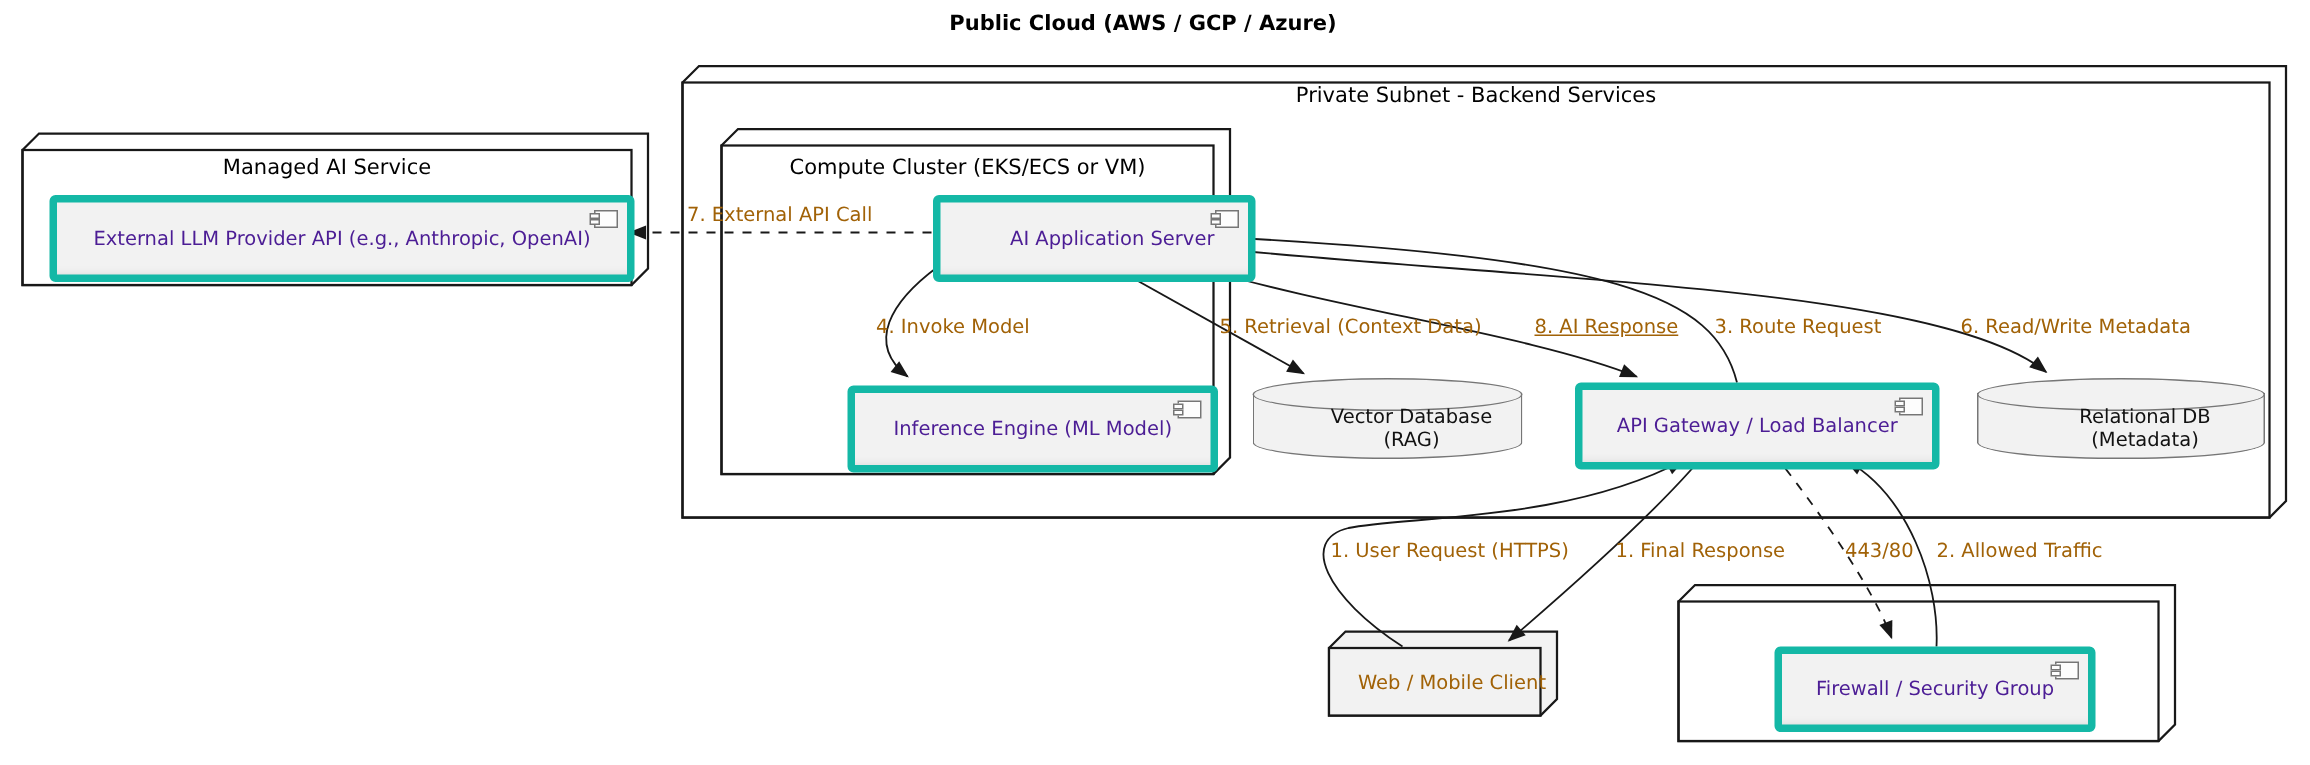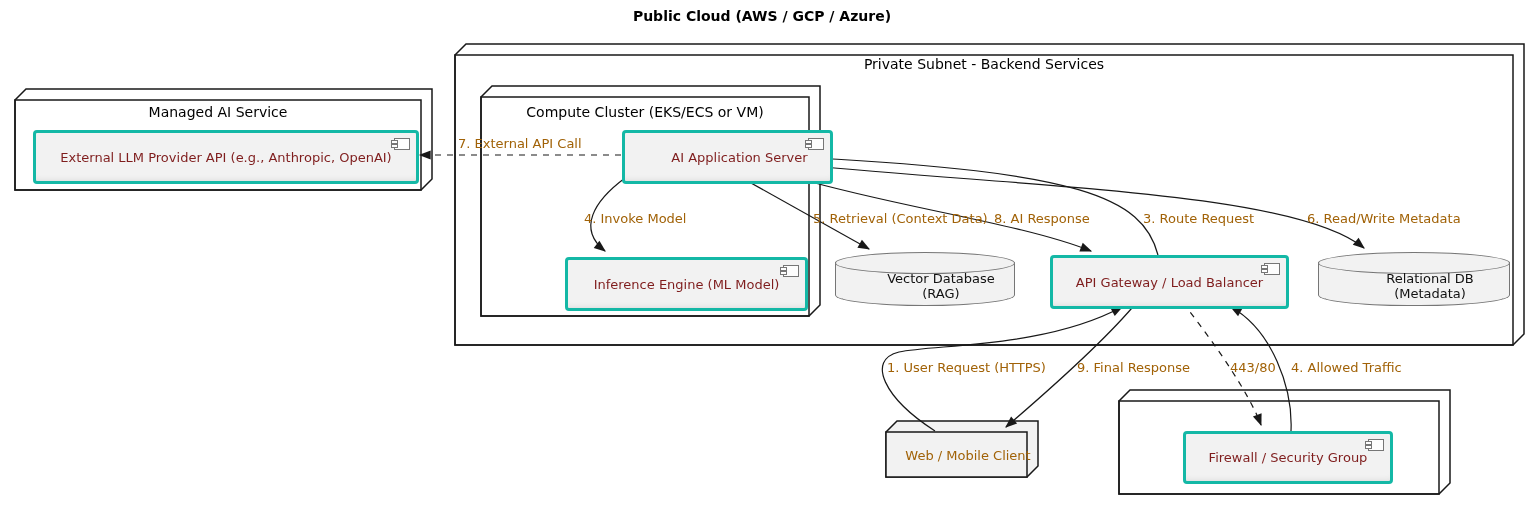--- a/index.html
+++ b/index.html
@@ -3,22 +3,22 @@
 <meta charset="utf-8">
 <style>
   html,body{margin:0;padding:0;background:#ffffff;}
   body{width:1540px;height:510px;position:relative;overflow:hidden;
        font-family:"DejaVu Sans","Liberation Sans",sans-serif;color:#121212;}
   #canvas{position:absolute;inset:0;width:1540px;height:510px;}
   svg.lines{position:absolute;left:0;top:0;z-index:1;}
   .lbl{position:absolute;z-index:3;white-space:nowrap;font-size:13px;color:#a16207;}
   .node-title{position:absolute;z-index:3;text-align:center;font-weight:normal;font-size:14px;color:#000;}
   .diagram-title{position:absolute;z-index:3;text-align:center;font-weight:bold;font-size:14px;color:#000;}
-  .comp{position:absolute;z-index:2;background:#f2f2f2;border:3px solid #14b8a6;border-radius:4px;
-        display:flex;align-items:center;justify-content:center;font-size:13px;color:#7f1d1d;
+  .comp{position:absolute;z-index:2;background:#f2f2f2;border:5px solid #14b8a6;border-radius:4px;
+        display:flex;align-items:center;justify-content:center;font-size:13px;color:#4c1d95;
         box-shadow:inset 0 -6px 8px -8px rgba(0,0,0,.18);}
   .comp-icon{position:absolute;top:5px;right:6px;width:14px;height:10px;border:1px solid #767676;background:#fdfdfd;}
   .comp-icon::before,.comp-icon::after{content:"";position:absolute;left:-4px;width:5px;height:2px;
         border:1px solid #767676;background:#fdfdfd;}
   .comp-icon::before{top:1px;}
   .comp-icon::after{top:5px;}
   .cylinder{position:absolute;z-index:2;}
   .cyl-top{position:absolute;left:0;right:0;top:0;height:20px;border:1px solid #767676;border-radius:50%;
         background:#f2f2f2;z-index:2;}
   .cyl-body{position:absolute;left:0;right:0;top:10px;bottom:0;background:#f2f2f2;border:1px solid #767676;
@@ -103,23 +103,23 @@
   </div>
   <div class="cylinder" style="left:1318px;top:252px;width:192px;height:54px;">
     <div class="cyl-top"></div>
     <div class="cyl-body"></div>
     <div class="cyl-label">Relational DB (Metadata)</div>
   </div>
 
   <div class="lbl" style="left:886px;top:448px;width:164px;text-align:center;">Web / Mobile Client</div>
 
   <div class="lbl" style="left:887px;top:360px;">1. User Request (HTTPS)</div>
-  <div class="lbl" style="left:1291px;top:360px;">4. Allowed Traffic</div>
+  <div class="lbl" style="left:1291px;top:360px;">2. Allowed Traffic</div>
   <div class="lbl" style="left:1143px;top:211px;">3. Route Request</div>
   <div class="lbl" style="left:584px;top:211px;">4. Invoke Model</div>
   <div class="lbl" style="left:813px;top:211px;">5. Retrieval (Context Data)</div>
   <div class="lbl" style="left:1307px;top:211px;">6. Read/Write Metadata</div>
   <div class="lbl" style="left:458px;top:136px;">7. External API Call</div>
-  <div class="lbl" style="left:994px;top:211px;">8. AI Response</div>
-  <div class="lbl" style="left:1077px;top:360px;">9. Final Response</div>
+  <div class="lbl" style="left:1023px;top:211px;text-decoration:underline;">8. AI Response</div>
+  <div class="lbl" style="left:1077px;top:360px;">1. Final Response</div>
   <div class="lbl" style="left:1230px;top:360px;text-align:right;">443/80</div>
 
 </div>
 
 </body></html>

